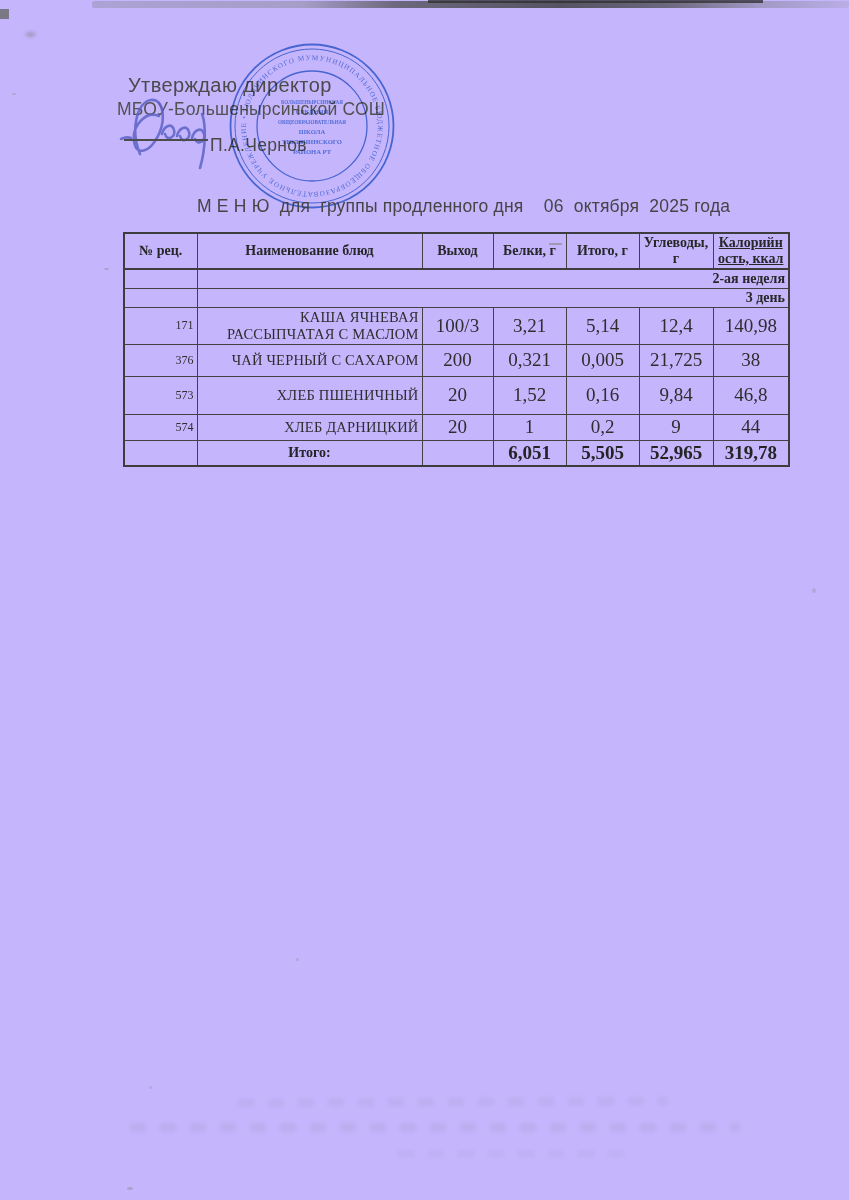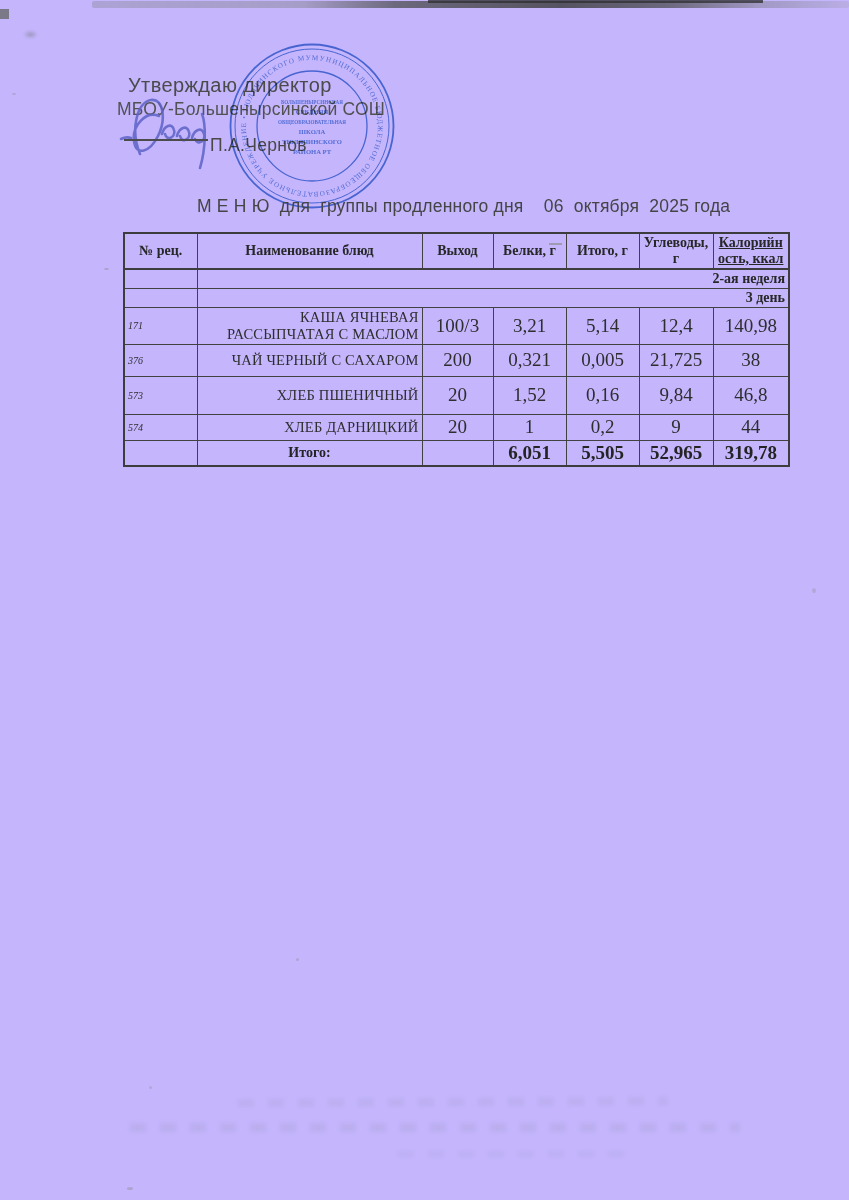--- a/index.html
+++ b/index.html
@@ -82,21 +82,21 @@
     border:1.5px solid #424242;
     vertical-align:middle;
     padding:1px 3px;
     overflow:hidden;
   }
   table.menu thead th{
     font-size:14px;font-weight:bold;text-align:center;line-height:1.15;
     border-bottom:2.3px solid #3d3d3d;color:#272727;
   }
   th.break{word-break:break-all;text-decoration:underline;}
-  td.num{font-size:10px;padding-right:4px;font-style:italic;}
+  td.num{text-align:right;font-size:12px;padding-right:4px;}
   td.name{text-align:right;font-size:14.5px;line-height:1.15;white-space:pre-wrap;letter-spacing:.2px;}
   td.val{text-align:center;font-size:19px;}
   td.section{font-weight:bold;font-size:14px;text-align:right;padding-left:4px;color:#272727;}
   tr.r-head  td, tr.r-head  th{height:29px;}
   tr.r-week  td{height:16px;}
   tr.r-day   td{height:16px;}
   tr.r-item0 td{height:32px;}
   tr.r-item1 td{height:29px;}
   tr.r-item2 td{height:35px;}
   tr.r-item3 td{height:23px;}

